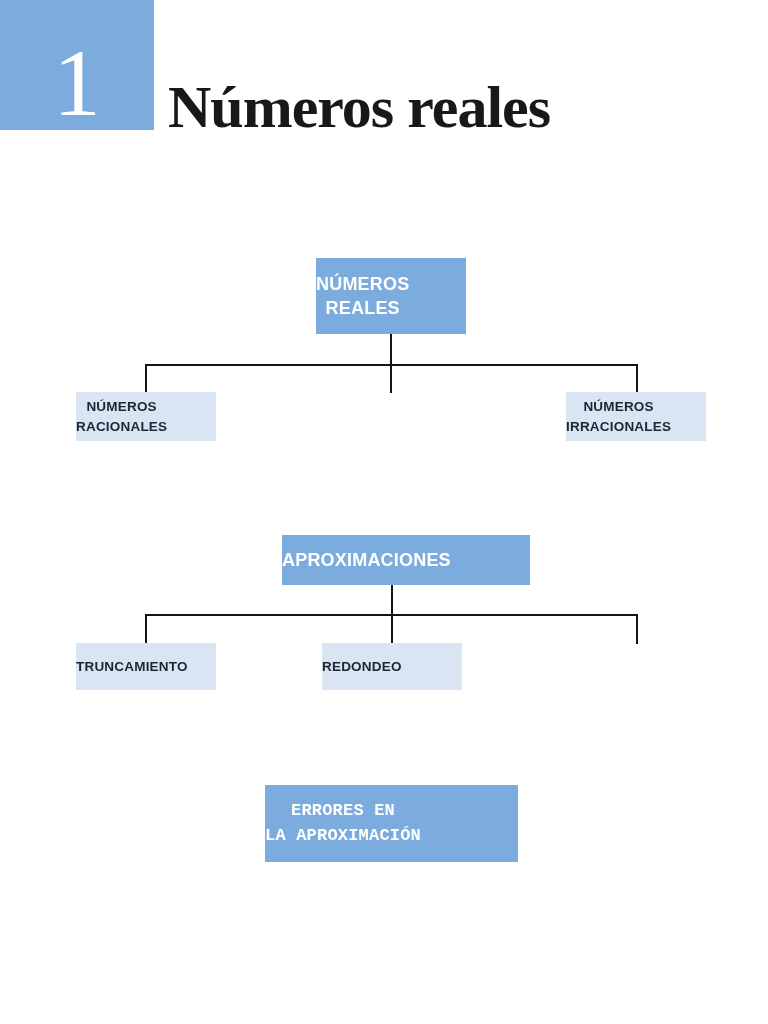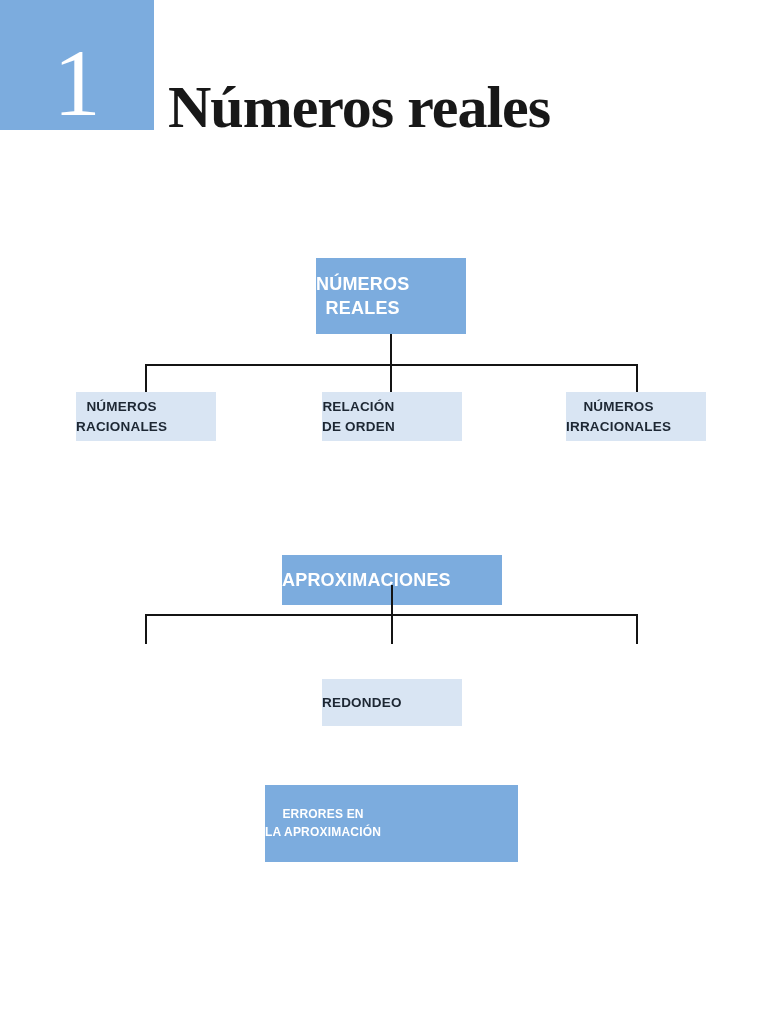--- a/index.html
+++ b/index.html
@@ -59,27 +59,27 @@
   .light-box { background: #d9e5f3; }
   .light-box .box-label { color: #1d2733; font-size: 13.5px; line-height: 1.45; }
 
   
   #box-numeros-reales   { left: 316px; top: 258px; width: 150px; height: 76px; }
   
   #box-racionales       { left: 76px;  top: 392px; width: 140px; height: 49px; }
   #box-relacion-orden   { left: 322px; top: 392px; width: 140px; height: 49px; }
   #box-irracionales     { left: 566px; top: 392px; width: 140px; height: 49px; }
   
-  #box-aproximaciones   { left: 282px; top: 535px; width: 220px; height: 50px; margin-top: 20px; }
+  #box-aproximaciones   { left: 282px; top: 535px; width: 248px; height: 50px; }
   #box-truncamiento     { left: 76px;  top: 643px; width: 140px; height: 47px; }
-  #box-redondeo         { left: 322px; top: 643px; width: 140px; height: 47px; margin-top: 36px; }
+  #box-redondeo         { left: 322px; top: 643px; width: 140px; height: 47px; }
   #box-por-exceso       { left: 566px; top: 643px; width: 140px; height: 47px; }
   
   #box-errores          { left: 265px; top: 785px; width: 253px; height: 77px; }
-  #box-errores .box-label { font-size: 12px; line-height: 1.45; }
+  #box-errores .box-label { font-size: 17px; line-height: 1.45; font-family: Liberation Mono, monospace; }
 
   
   .line { position: absolute; background: #141414; }
   .h-line { height: 1.5px; }
   .v-line { width: 1.5px; }
 
   
   #t1-stem   { left: 390px; top: 334px; height: 31px; }
   #t1-rail   { left: 146px; top: 364px; width: 491px; }
   #t1-drop-l { left: 145px; top: 364px; height: 29px; }
@@ -110,39 +110,38 @@
   <div class="line v-line" id="t1-stem"></div>
   <div class="line h-line" id="t1-rail"></div>
   <div class="line v-line" id="t1-drop-l"></div>
   <div class="line v-line" id="t1-drop-m"></div>
   <div class="line v-line" id="t1-drop-r"></div>
 
   <div class="box light-box" id="box-racionales">
     <span class="box-label">NÚMEROS
 RACIONALES</span>
   </div>
-  <div class="box light-box" id="box-relacion-orden">
-    <span class="box-label">RELACIÓN
-DE ORDEN</span>
-  </div>
   <div class="box light-box" id="box-irracionales">
     <span class="box-label">NÚMEROS
 IRRACIONALES</span>
   </div>
 
   <div class="box blue-box" id="box-aproximaciones">
     <span class="box-label">APROXIMACIONES</span>
   </div>
 
   <div class="line v-line" id="t2-stem"></div>
   <div class="line h-line" id="t2-rail"></div>
   <div class="line v-line" id="t2-drop-l"></div>
   <div class="line v-line" id="t2-drop-m"></div>
   <div class="line v-line" id="t2-drop-r"></div>
 
+  <div class="box light-box" id="box-truncamiento">
+    <span class="box-label">TRUNCAMIENTO</span>
+  </div>
   <div class="box light-box" id="box-redondeo">
     <span class="box-label">REDONDEO</span>
   </div>
 
   <div class="box blue-box" id="box-errores">
     <span class="box-label">ERRORES EN
 LA APROXIMACIÓN</span>
   </div>
 
 </div>

